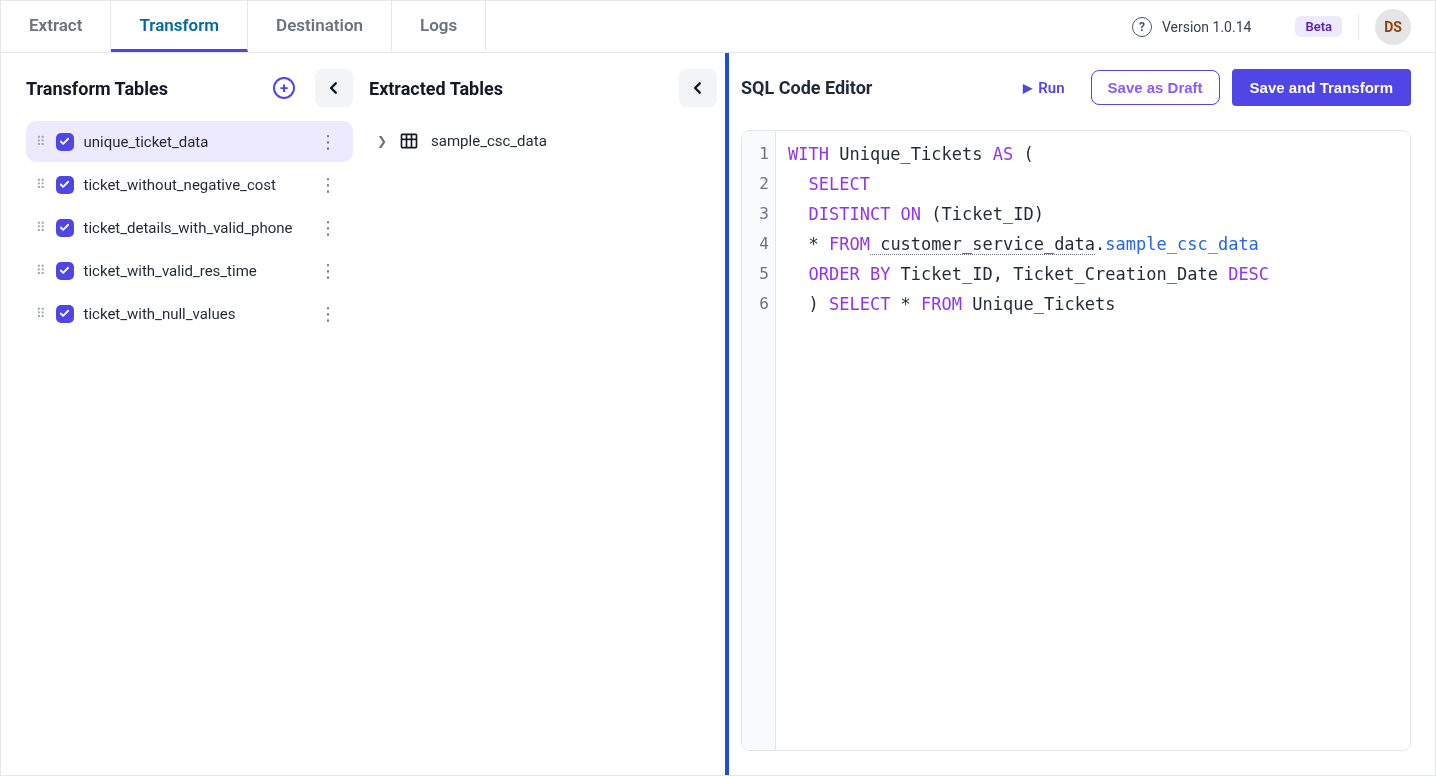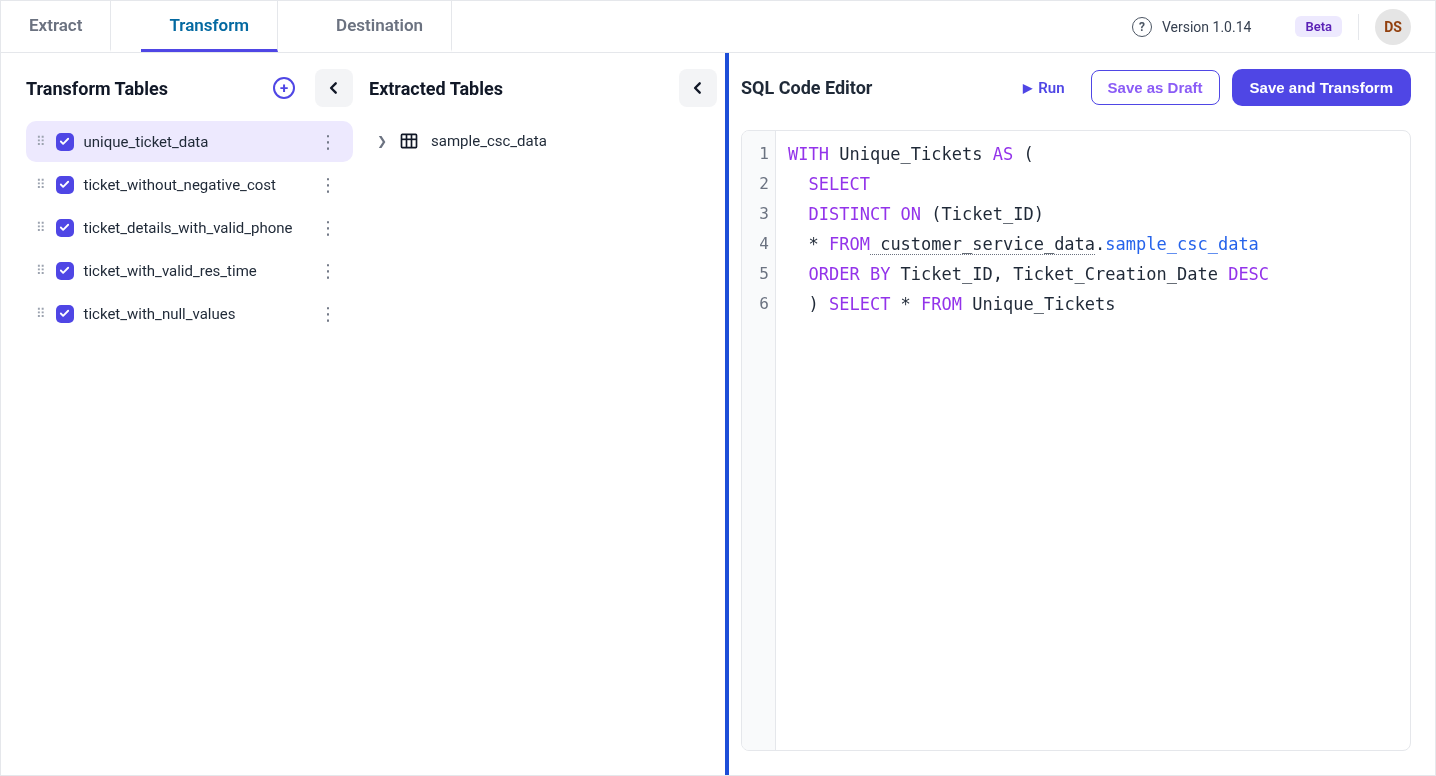--- a/index.html
+++ b/index.html
@@ -11,21 +11,21 @@
   height: 776px;
   overflow: hidden;
   border: 1px solid #e5e7eb;
 }
 .top-bar {
   display: flex;
   align-items: center;
   height: 52px;
   border-bottom: 1px solid #e5e7eb;
 }
-.tabs { display: flex; gap: 30px; }
+.tabs { display: flex; }
 .tab {
   padding: 14px 28px;
   font-size: 17px;
   font-weight: 600;
   color: #6b7280;
   cursor: pointer;
   border-bottom: 3px solid transparent;
   border-right: 1px solid #e5e7eb;
 }
 .tab.active {
@@ -107,21 +107,21 @@
   color: #4f46e5; font-weight: 600; font-size: 15px;
   padding: 8px 14px; border-radius: 8px; cursor: pointer;
 }
 .btn-outline {
   border: 1.5px solid #4f46e5; color: #8b5cf6;
   padding: 8px 16px; border-radius: 8px;
   font-weight: 600; font-size: 15px; cursor: pointer; background: #fff;
 }
 .btn-primary {
   background: #4f46e5; color: #fff;
-  padding: 10px 18px; border-radius: 10px;
+  padding: 10px 18px; border-radius: 4px;
   font-weight: 600; font-size: 15px; cursor: pointer; border: none;
 }
 .editor {
   flex: 1; border: 1px solid #e5e7eb; border-radius: 8px;
   display: flex; overflow: hidden; background: #fff;
 }
 .gutter {
   width: 34px; padding: 8px 6px 8px 0; text-align: right;
   background: #f9fafb; border-right: 1px solid #e5e7eb;
   font-family: ui-monospace, 'SF Mono', Menlo, Consolas, monospace;
@@ -138,20 +138,21 @@
 .play { font-size: 12px; }
 </style>
 </head>
 <body>
 
 <div class="top-bar">
   <div class="tabs">
       <div class="tab">Extract</div>
       <div class="tab active">Transform</div>
       <div class="tab">Destination</div>
+      <div class="tab">Logs</div>
     </div>
   <div class="spacer"></div>
   <div class="header-right">
     <div class="help-icon">?</div>
     <span class="version-text">Version 1.0.14</span>
     <span class="beta-badge">Beta</span>
     <div class="vdivider"></div>
     <div class="avatar">DS</div>
   </div>
 </div>

